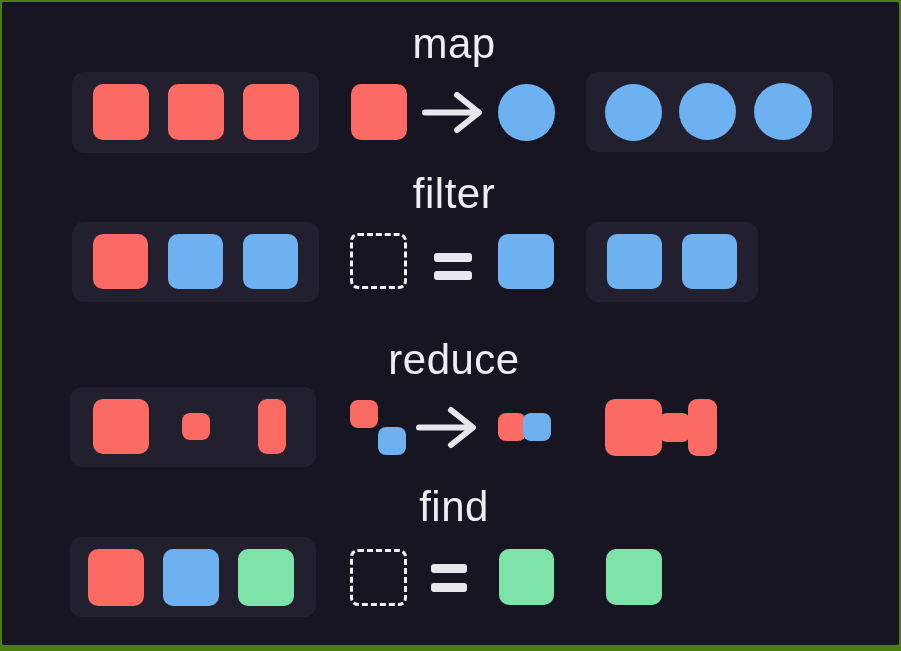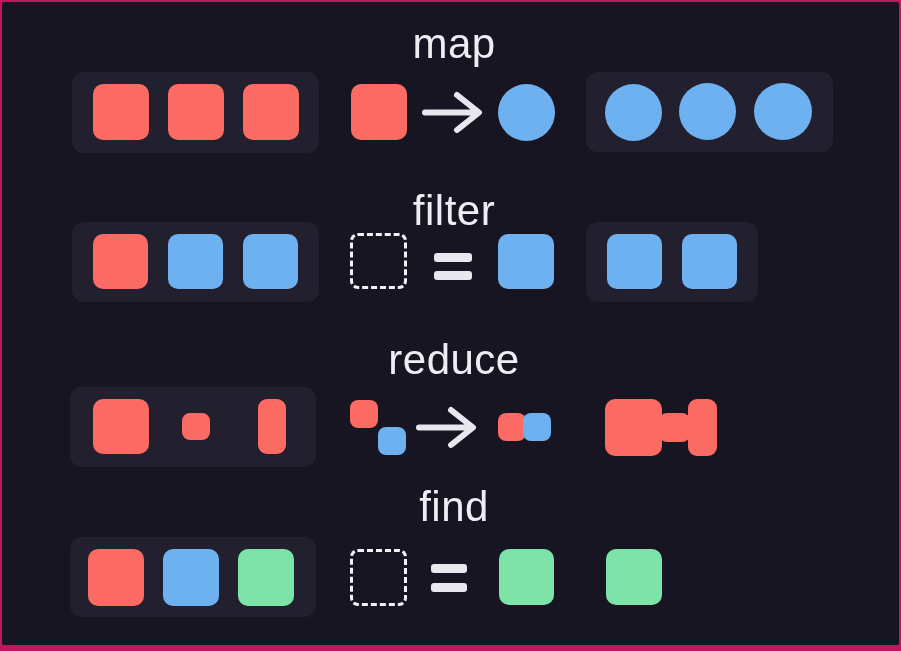--- a/index.html
+++ b/index.html
@@ -2,41 +2,41 @@
 <html style="--background: #171522; --panel: #22202f; --red: #fb6a63; --blue: #6db1f1; --green: #7de3a8; --stroke: #e7e7ed; --dash: #f2f2f6; --text: #edeef3;"><head>
 <meta charset="utf-8">
 <style>
   html,body{margin:0;padding:0;}
   body{
     background:#000;
     font-family:"Liberation Sans","DejaVu Sans",sans-serif;
     width:901px;height:651px;overflow:hidden;
   }
   .screen{
-    position:relative;width:901px;height:651px;background:#be185d;
+    position:relative;width:901px;height:651px;background:#4d7c0f;
   }
   .canvas{
     position:absolute;left:2px;top:2px;right:2px;bottom:6px;
     background:var(--background,#171522);
     border-radius:2px;
   }
   .scene-layer{
     position:absolute;inset:0;
   }
   .shape{position:absolute;box-sizing:border-box;}
   .circle{border-radius:50% !important;}
   svg.shape{overflow:visible;display:block;}
   .label{
     position:absolute;left:343px;width:222px;text-align:center;
     font-size:42px;line-height:46px;font-weight:400;
     color:var(--text,#edeef3);letter-spacing:0.5px;
     font-family:"Liberation Sans","DejaVu Sans",sans-serif;
   }
   .label-map{top:21px;}
-  .label-filter{top:188px;}
+  .label-filter{top:171px;}
   .label-reduce{top:337px;}
   .label-find{top:484px;}
 </style>
 </head>
 <body>
 
 <div class="screen">
   <div class="canvas"></div>
   <div class="scene-layer" id="scene-layer">
     <div class="label label-map">map</div>

